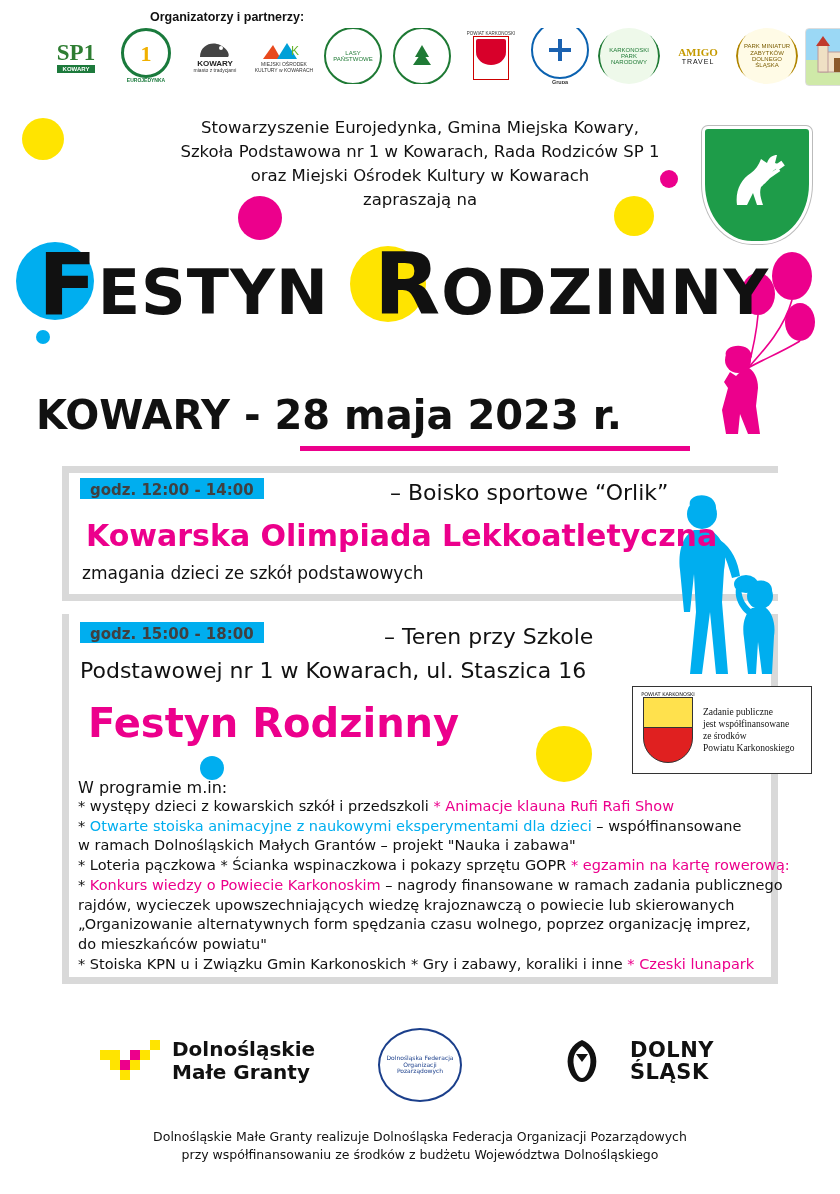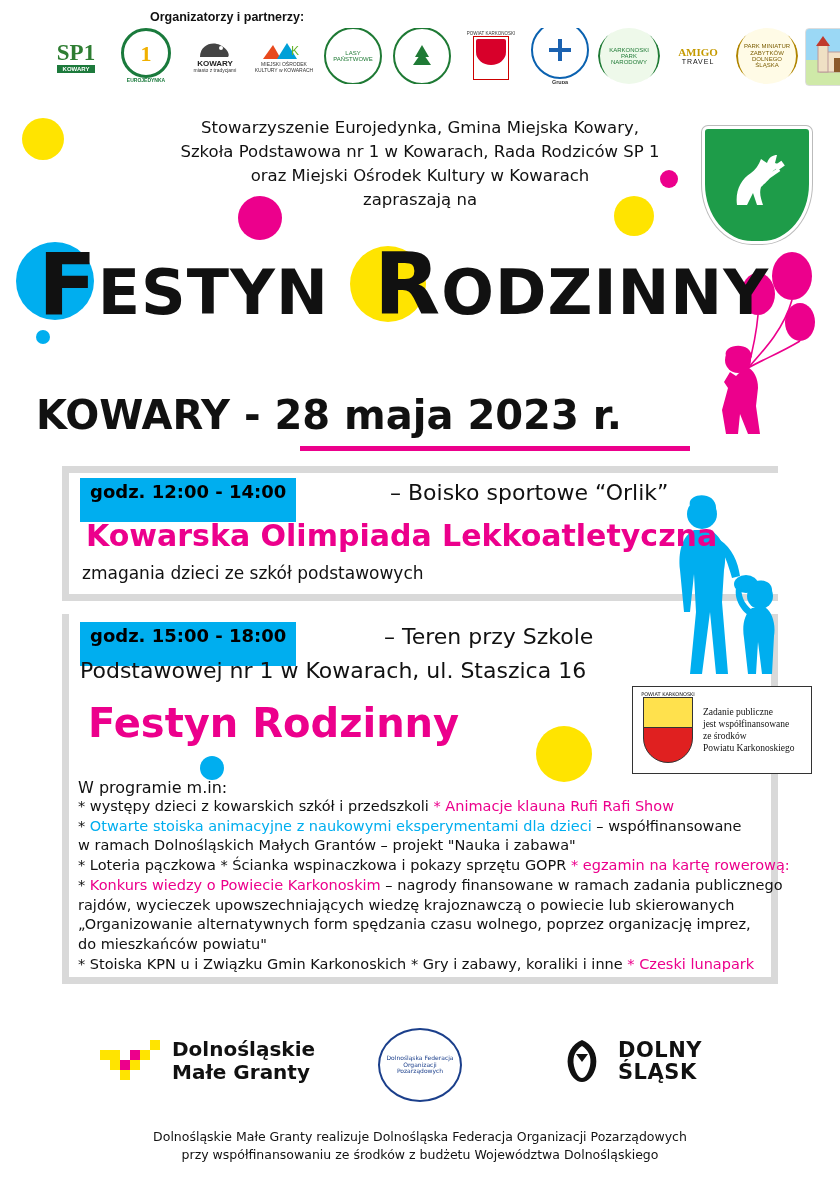--- a/index.html
+++ b/index.html
@@ -183,24 +183,24 @@
 
   
   .hbar {
     position: absolute;
     background: #d9d9d9;
     z-index: 10;
   }
   .time-chip {
     position: absolute;
     background: #00AEEF;
-    color: #000000;
+    color: #404040;
     font-weight: bold;
-    font-size: 18px;
-    padding: 3px 10px 20px 10px;
+    font-size: 15px;
+    padding: 3px 10px 0 10px;
     z-index: 30;
     white-space: nowrap;
   }
   .ev-line {
     position: absolute;
     font-size: 22px;
     color: #111;
     z-index: 30;
     white-space: nowrap;
   }
@@ -297,21 +297,21 @@
     position: absolute; left: 378px; top: 6px;
     width: 84px; height: 74px;
   }
   .dfop .ring {
     width: 80px; height: 70px; border: 2px solid #1b3f8b; border-radius: 50%;
     display:flex; align-items:center; justify-content:center;
     font-size: 6px; color: #1b3f8b; text-align:center; line-height:1.1;
   }
   .ds {
     position: absolute; left: 562px; top: 16px;
-    display: flex; align-items: center; gap: 16px;
+    display: flex; align-items: center; gap: 28px;
   }
   .ds-eagle { width: 40px; height: 46px; }
   .ds-text { font-size: 21px; font-weight: bold; color: #111; line-height: 1.05; letter-spacing: .5px; }
 
   .footer-note {
     position: absolute;
     left: 0; top: 1128px; width: 840px;
     text-align: center;
     font-size: 12.5px;
     line-height: 1.45;

